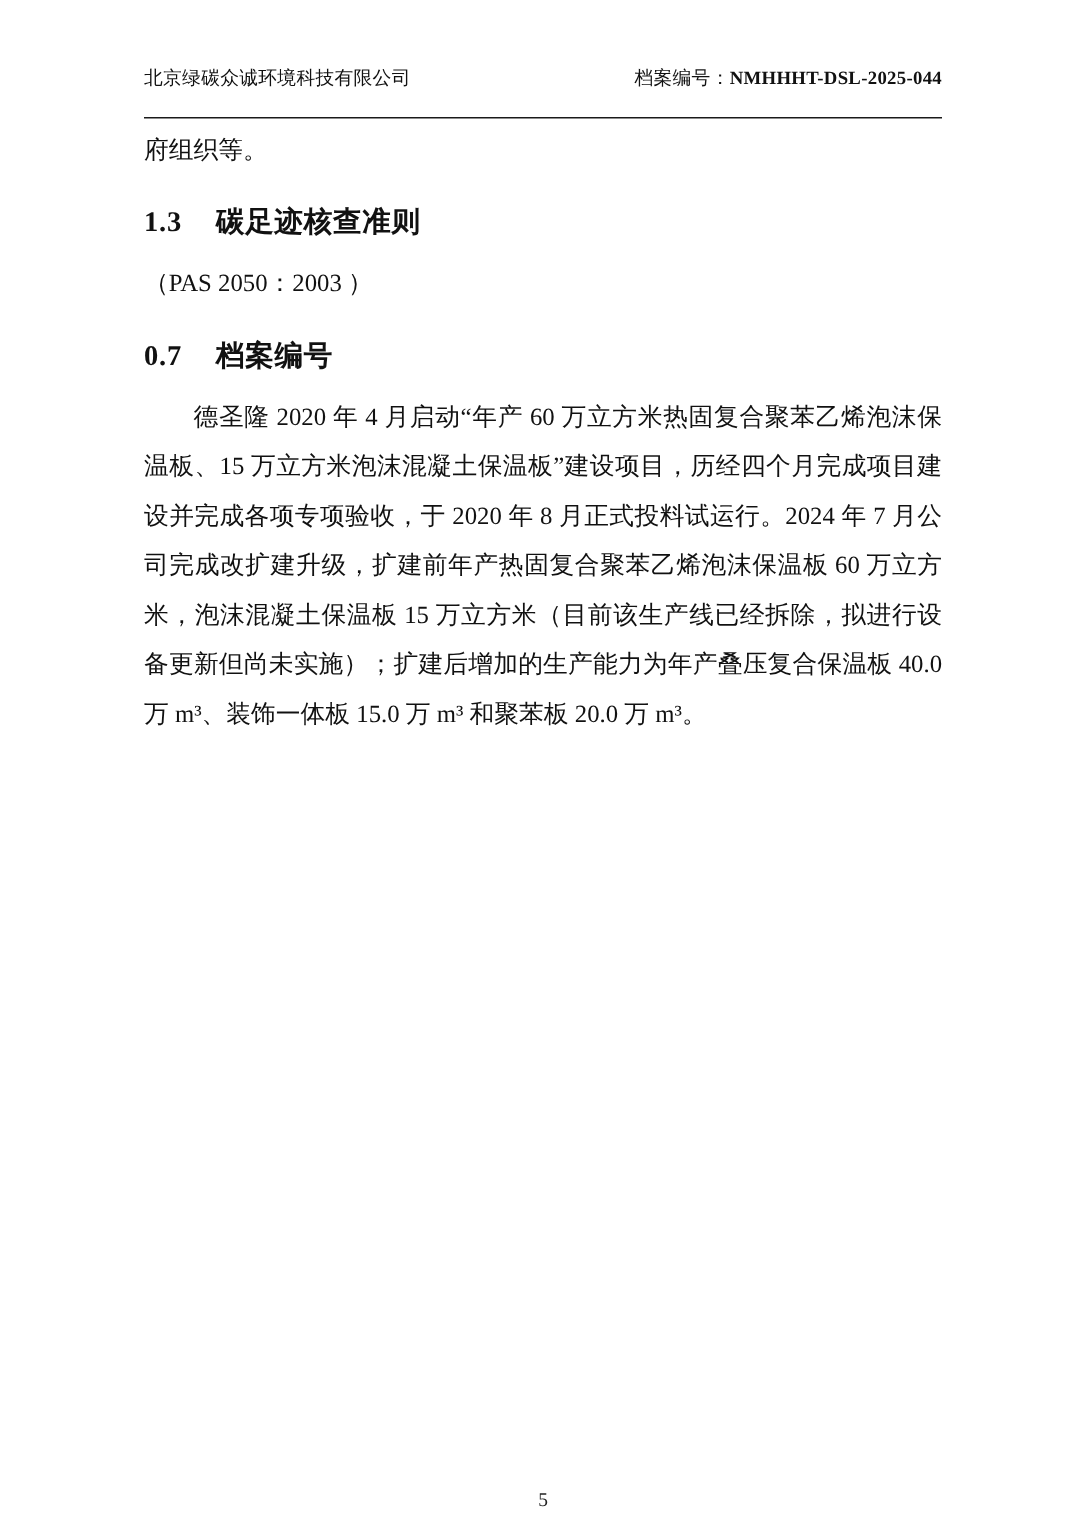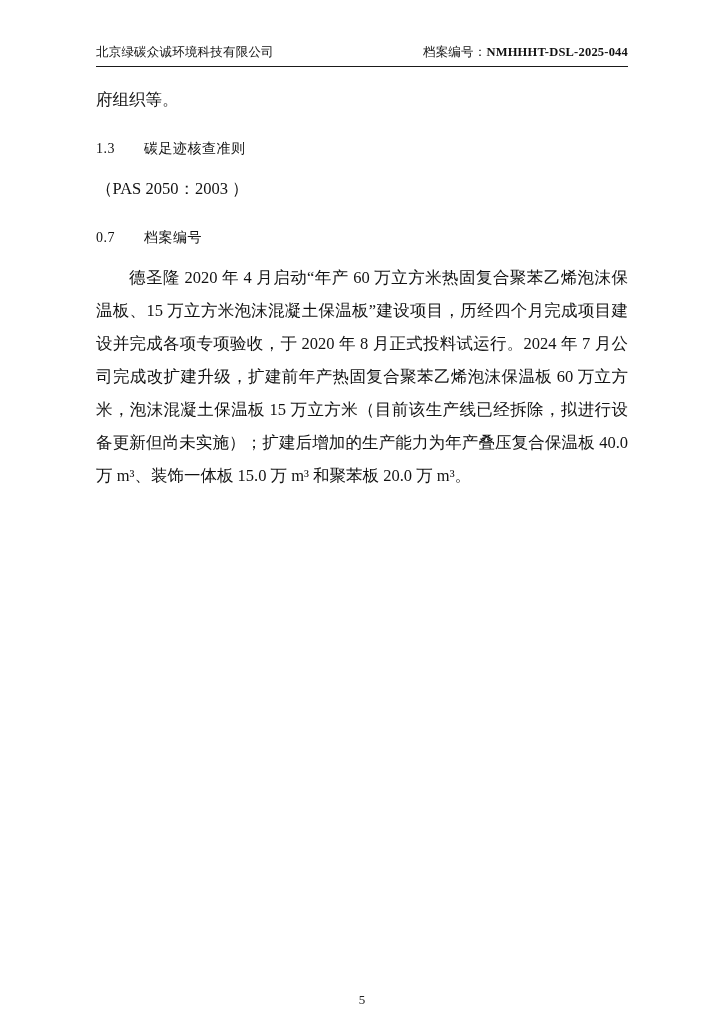--- a/index.html
+++ b/index.html
@@ -25,52 +25,52 @@
     top: 44px;
     bottom: 40px;
   }
   
   .header {
     display: flex;
     align-items: baseline;
     justify-content: space-between;
     font-size: 12.5px;
     letter-spacing: 0.2px;
-    padding-bottom: 5px;
+    padding-bottom: 17px;
     border-bottom: 1.1px solid #1a1a1a;
     white-space: nowrap;
   }
   .header-left {
     font-family: "Liberation Serif", "DejaVu Serif", serif;
   }
   .header-right {
     font-family: "Liberation Serif", "DejaVu Serif", serif;
     margin-left: 38px;
   }
   .header-right .hdr-code {
     font-weight: bold;
   }
   
   .body {
-    margin-top: 16px;
+    margin-top: 4px;
     font-size: 16.5px;
     line-height: 33px;
     text-align: justify;
     text-justify: inter-ideograph;
   }
   p.para {
     margin: 0;
   }
   p.indent {
     text-indent: 2em;
   }
   h2.heading {
     margin: 18px 0 8px 0;
-    font-size: 14px;
-    font-weight: normal;
+    font-size: 19px;
+    font-weight: bold;
     line-height: 30px;
     letter-spacing: 0.5px;
   }
   h2.heading .num {
     display: inline-block;
     min-width: 48px;
     font-family: "Liberation Serif", "DejaVu Serif", serif;
   }
   .quote-block {
     margin: 0;

